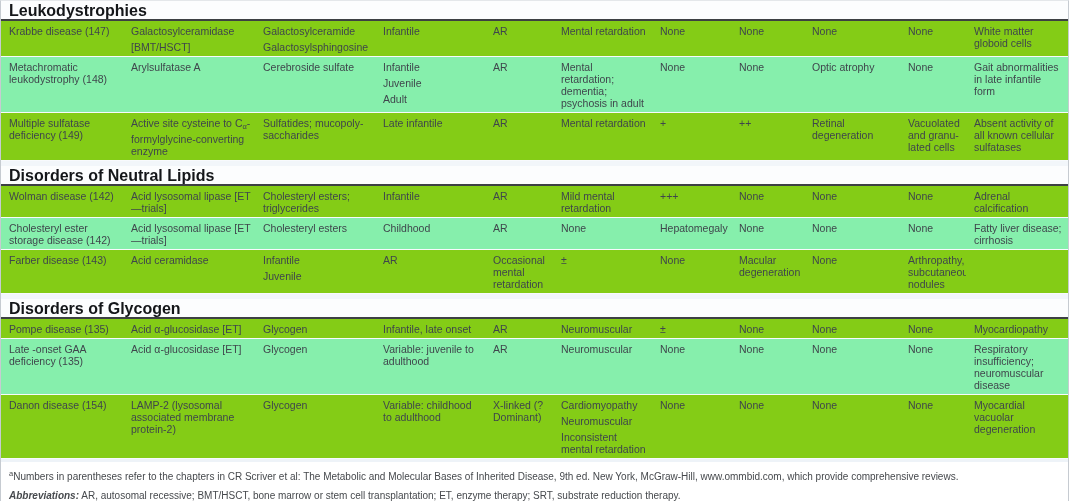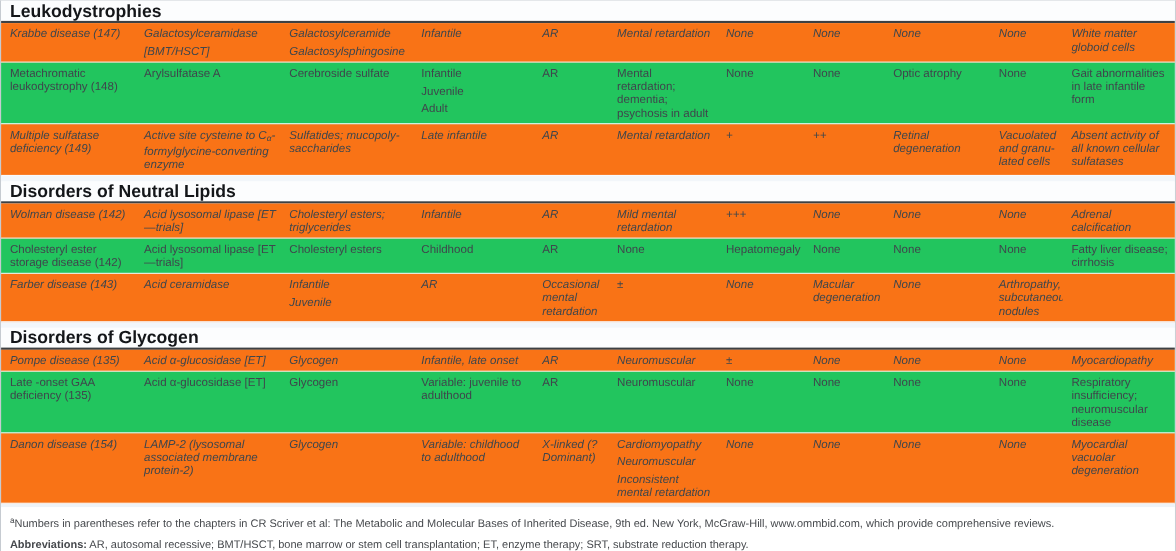--- a/index.html
+++ b/index.html
@@ -20,34 +20,34 @@
     padding:3px 8px 1px 8px;
     border-bottom:2px solid #3d4043;
     line-height:14px;
   }
   .section-gap{height:5px;background:#f2f6fa;}
   .row{
     display:grid;
     grid-template-columns:var(--cols);
     border-bottom:1px solid #f8fafd;
   }
-  .row.dark{background:#f97316;font-style:italic;}
-  .row.light{background:#22c55e;}
+  .row.dark{background:#84cc16;}
+  .row.light{background:#86efac;}
   .cell{
     padding:4px 4px 3px 8px;
     font-size:10.5px;
     line-height:12px;
     overflow:hidden;
   }
   .para{margin:0 0 4px 0;}
   .para:last-child{margin-bottom:0;}
   .seg-sub{font-size:7.5px;vertical-align:-2px;}
   .seg-sup{font-size:7.5px;vertical-align:4px;}
   .seg-i{}
-  .seg-bi{font-weight:bold;}
+  .seg-bi{font-weight:bold;font-style:italic;}
   .footnotes{
     background:#ffffff;
     border-top:3px solid #eef3f8;
     padding:5px 8px 7px 8px;
   }
   .footnote{
     font-size:10px;
     line-height:13px;
     color:#46494d;
     margin:0 0 6px 0;

